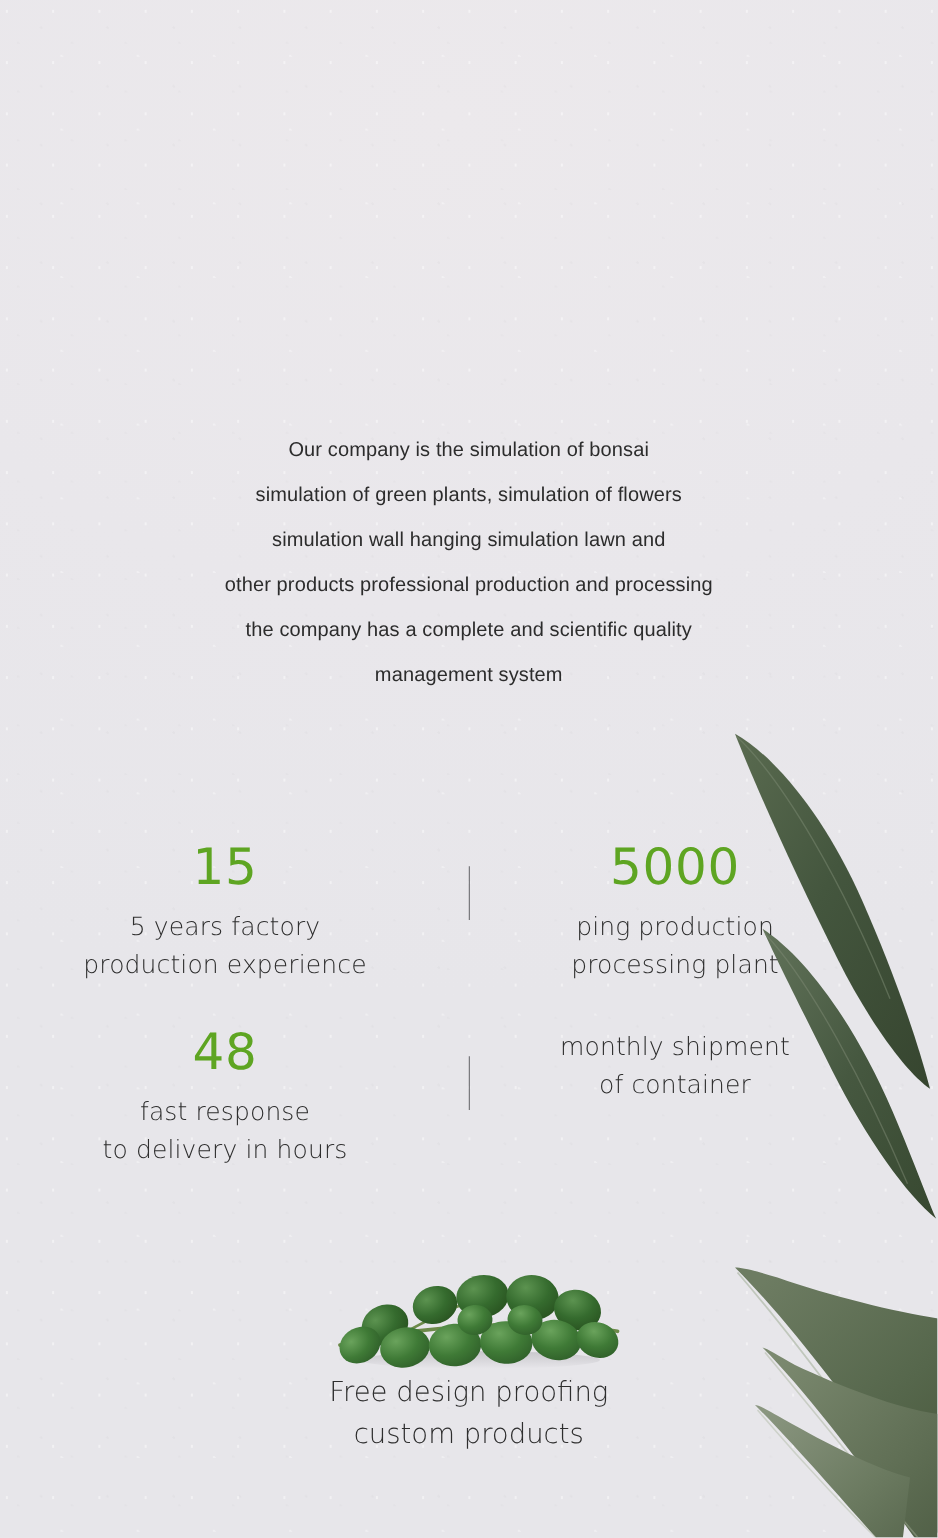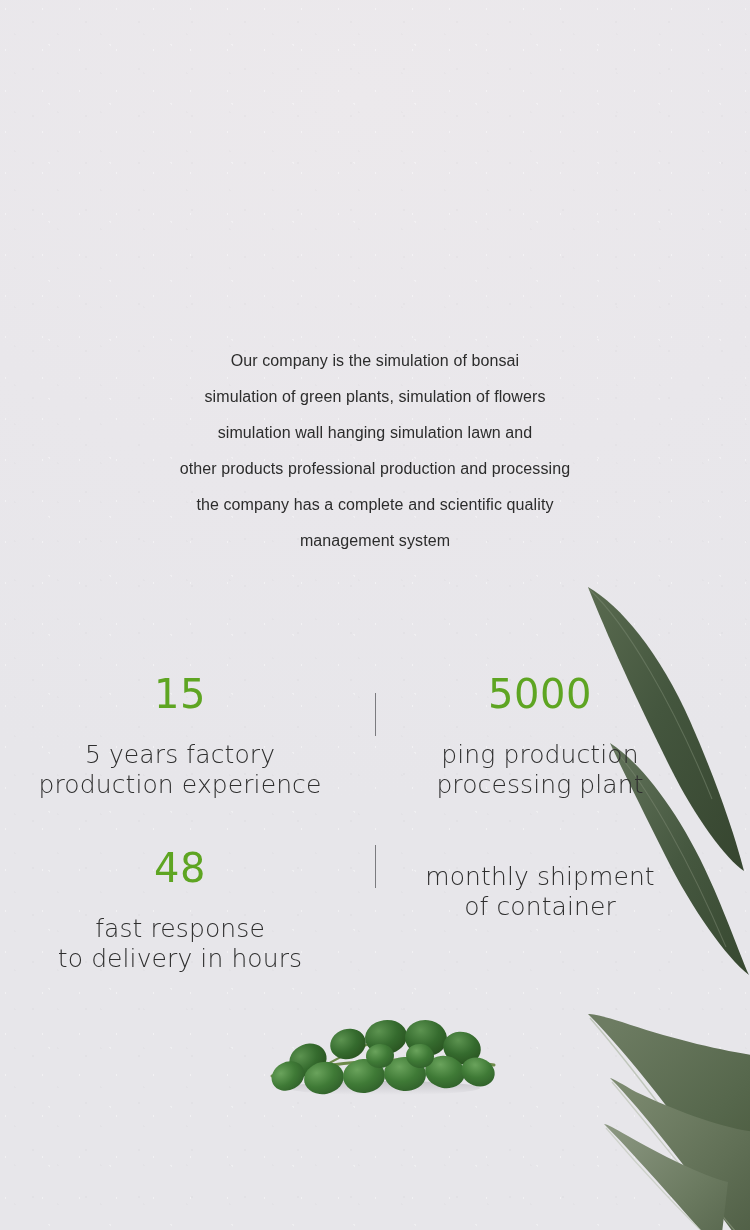--- a/index.html
+++ b/index.html
@@ -62,43 +62,43 @@
     padding: 0 28px;
   }
 
   
   .stats {
     position:absolute;
     top: 660px; left:0;
     width:720px;
     display:grid;
     grid-template-columns: 1fr 1fr;
-    row-gap: 12px;
+    row-gap: 0px;
   }
   .stat {
     position:relative;
     text-align:center;
     padding: 8px 10px 22px 10px;
   }
   .stat-value {
     font-family: "DejaVu Sans", sans-serif;
     font-size: 40px;
     line-height: 52px;
     font-weight: 400;
     color: #5ea522;
     letter-spacing: 0.5px;
   }
   .stat-label {
     font-family: "DejaVu Sans", sans-serif;
-    font-size: 25px;
+    font-size: 20px;
     line-height: 30px;
     color: #2e2e2e;
     font-weight: 300;
     white-space: pre-line;
-    margin-top: 20px;
+    margin-top: 6px;
     letter-spacing: 0.1px;
   }
   
   .divider {
     position:absolute;
     width:1px;
     height:43px;
     background:#7b7b7f;
     left: 374.5px;
   }
@@ -260,13 +260,15 @@
       <ellipse cx="102" cy="72" rx="21" ry="17" fill="url(#lf)" transform="rotate(-4 102 72)"></ellipse>
       <ellipse cx="143" cy="70" rx="21" ry="17" fill="url(#lf)" transform="rotate(5 143 70)"></ellipse>
       <ellipse cx="183" cy="68" rx="20" ry="16" fill="url(#lf)" transform="rotate(12 183 68)"></ellipse>
       <ellipse cx="216" cy="68" rx="17" ry="14" fill="url(#lf)" transform="rotate(20 216 68)"></ellipse>
 
       <ellipse cx="118" cy="52" rx="14" ry="12" fill="url(#lf)" transform="rotate(-6 118 52)"></ellipse>
       <ellipse cx="158" cy="52" rx="14" ry="12" fill="url(#lf)" transform="rotate(8 158 52)"></ellipse>
     </svg>
   </div>
 
+  <div class="footer-caption">Free design proofing
+custom products</div>
 </div>
 
 </body></html>

